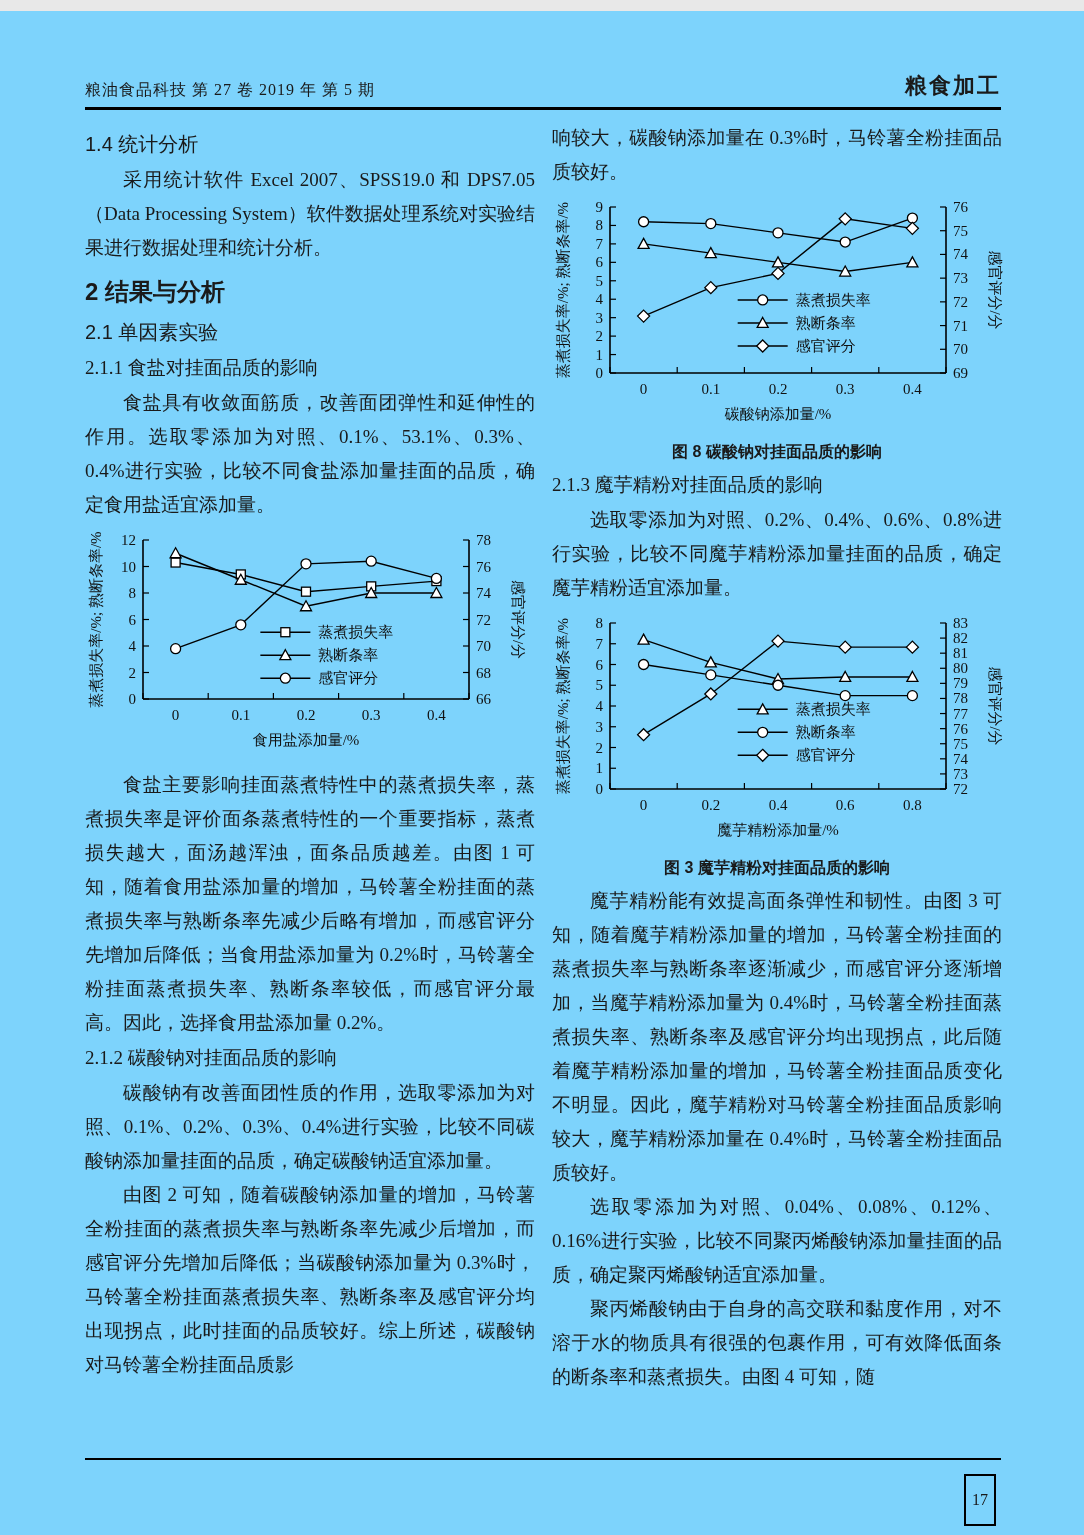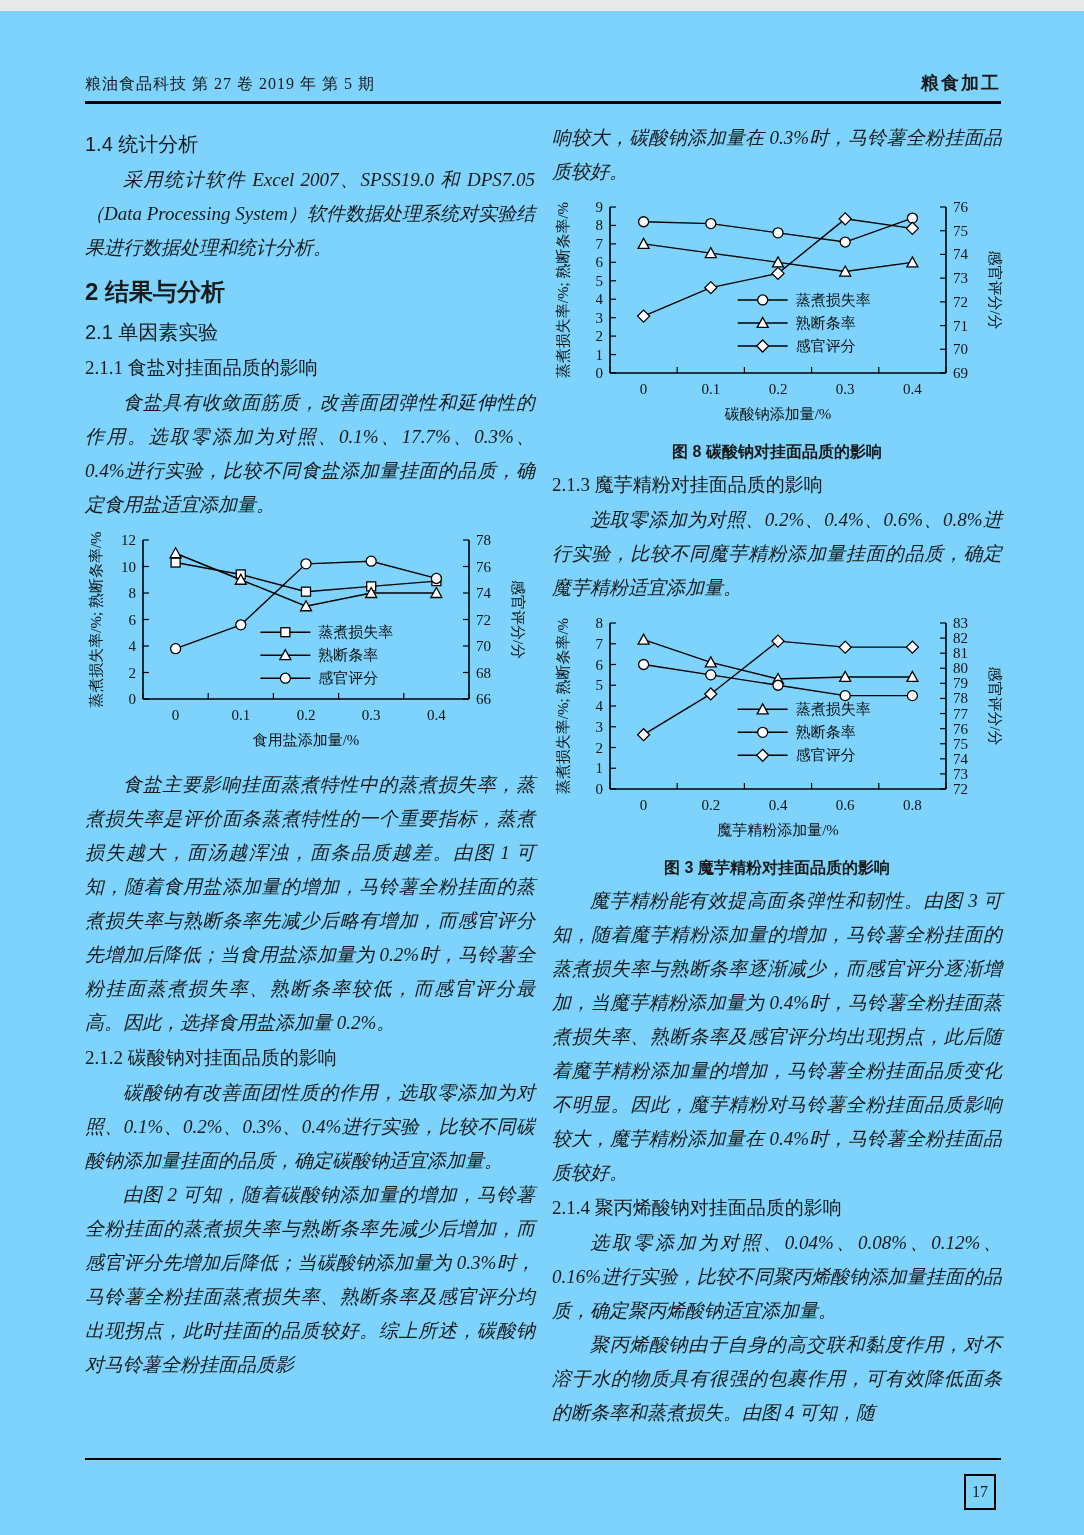--- a/index.html
+++ b/index.html
@@ -15,27 +15,27 @@
   
   .header{
     position:absolute;left:85px;top:60px;width:916px;
     display:flex;justify-content:space-between;align-items:flex-end;
     border-bottom:3px solid #000;
     padding-bottom:6px;
   }
   .header-left{font-size:16px;letter-spacing:1px;}
   .header-right{
     font-family:"Liberation Sans","DejaVu Sans",sans-serif;
-    font-weight:bold;font-size:18px;letter-spacing:2px;
+    font-weight:bold;font-size:22px;letter-spacing:2px;
   }
   
   .col{position:absolute;width:450px;font-size:19px;line-height:34px;text-align:justify;}
   .col-left{left:85px;top:114px;}
   .col-right{left:552px;top:110px;}
-  .para{margin:0;text-indent:2em;font-style:italic;}
+  .para{margin:0;text-indent:2em;}
   .para.no-indent{text-indent:0;}
   .h-sec{
     font-family:"Liberation Sans","DejaVu Sans",sans-serif;
     font-weight:normal;font-size:20px;line-height:34px;margin:2px 0;
   }
   .h-big{
     font-family:"Liberation Sans","DejaVu Sans",sans-serif;
     font-weight:bold;font-size:24px;line-height:38px;margin:8px 0 4px 0;
   }
   .h-sub{font-size:19px;line-height:34px;margin:1px 0;font-weight:normal;}
@@ -49,41 +49,41 @@
   .chart svg .mk{stroke:#000;stroke-width:1.3;fill:#fff;}
   .fig-caption{
     text-align:center;
     font-family:"Liberation Sans","DejaVu Sans",sans-serif;
     font-weight:bold;font-size:16px;line-height:24px;margin-top:2px;
   }
   
   .footer-rule{position:absolute;left:85px;top:1447px;width:916px;border-top:2.5px solid #000;}
   .page-number{
     position:absolute;right:88px;top:1463px;
-    border:2px solid #000;padding:4px 6px;
+    border:2px solid #000;padding:12px 6px;
     font-size:16px;line-height:24px;
   }
 </style>
 </head>
 <body>
 
 <div class="page">
 
   <div class="header">
     <span class="header-left">粮油食品科技 第 27 卷  2019 年  第 5 期</span>
     <span class="header-right">粮食加工</span>
   </div>
 
   <div class="col col-left">
     <div class="h-sec">1.4  统计分析</div>
     <p class="para">采用统计软件 Excel 2007、SPSS19.0 和 DPS7.05（Data Processing System）软件数据处理系统对实验结果进行数据处理和统计分析。</p>
     <div class="h-big">2  结果与分析</div>
     <div class="h-sec">2.1  单因素实验</div>
     <div class="h-sub">2.1.1  食盐对挂面品质的影响</div>
-    <p class="para">食盐具有收敛面筋质，改善面团弹性和延伸性的作用。选取零添加为对照、0.1%、17.7%、0.3%、0.4%进行实验，比较不同食盐添加量挂面的品质，确定食用盐适宜添加量。</p>
+    <p class="para">食盐具有收敛面筋质，改善面团弹性和延伸性的作用。选取零添加为对照、0.1%、53.1%、0.3%、0.4%进行实验，比较不同食盐添加量挂面的品质，确定食用盐适宜添加量。</p>
 
     <div class="figure">
       <div class="chart"><svg width="442" height="225" viewBox="0 0 442 225" xmlns="http://www.w3.org/2000/svg">
             <line class="ax" x1="58" y1="12" x2="58" y2="171"></line>
             <line class="ax" x1="384" y1="12" x2="384" y2="171"></line>
             <line class="ax" x1="58" y1="171" x2="384" y2="171"></line>
             <line class="tk" x1="58" y1="171" x2="64" y2="171"></line>
             <text x="51" y="176" text-anchor="end">0</text>
             <line class="tk" x1="58" y1="144.5" x2="64" y2="144.5"></line>
             <text x="51" y="149.5" text-anchor="end">2</text>
@@ -339,21 +339,20 @@
             <polygon class="mk" points="210.68,138.32 216.68,144.32 210.68,150.32 204.68,144.32"></polygon>
             <text x="243.68" y="149.32" text-anchor="start">感官评分</text>
             <text class="axlab" transform="rotate(-90 16 95)" x="16" y="95" text-anchor="middle">蒸煮损失率/%; 熟断条率/%</text>
             <text class="axlab" transform="rotate(90 438 95)" x="438" y="95" text-anchor="middle">感官评分/分</text>
             <text class="axlab" x="226" y="224" text-anchor="middle">魔芋精粉添加量/%</text>
           </svg></div>
       <div class="fig-caption">图 3  魔芋精粉对挂面品质的影响</div>
     </div>
 
     <p class="para">魔芋精粉能有效提高面条弹性和韧性。由图 3 可知，随着魔芋精粉添加量的增加，马铃薯全粉挂面的蒸煮损失率与熟断条率逐渐减少，而感官评分逐渐增加，当魔芋精粉添加量为 0.4%时，马铃薯全粉挂面蒸煮损失率、熟断条率及感官评分均出现拐点，此后随着魔芋精粉添加量的增加，马铃薯全粉挂面品质变化不明显。因此，魔芋精粉对马铃薯全粉挂面品质影响较大，魔芋精粉添加量在 0.4%时，马铃薯全粉挂面品质较好。</p>
-    <div class="h-sub">2.1.4  聚丙烯酸钠对挂面品质的影响</div>
     <p class="para">选取零添加为对照、0.04%、0.08%、0.12%、0.16%进行实验，比较不同聚丙烯酸钠添加量挂面的品质，确定聚丙烯酸钠适宜添加量。</p>
     <p class="para">聚丙烯酸钠由于自身的高交联和黏度作用，对不溶于水的物质具有很强的包裹作用，可有效降低面条的断条率和蒸煮损失。由图 4 可知，随</p>
   </div>
 
   <div class="footer-rule"></div>
   <div class="page-number">17</div>
 
 </div>
 
 </body></html>

